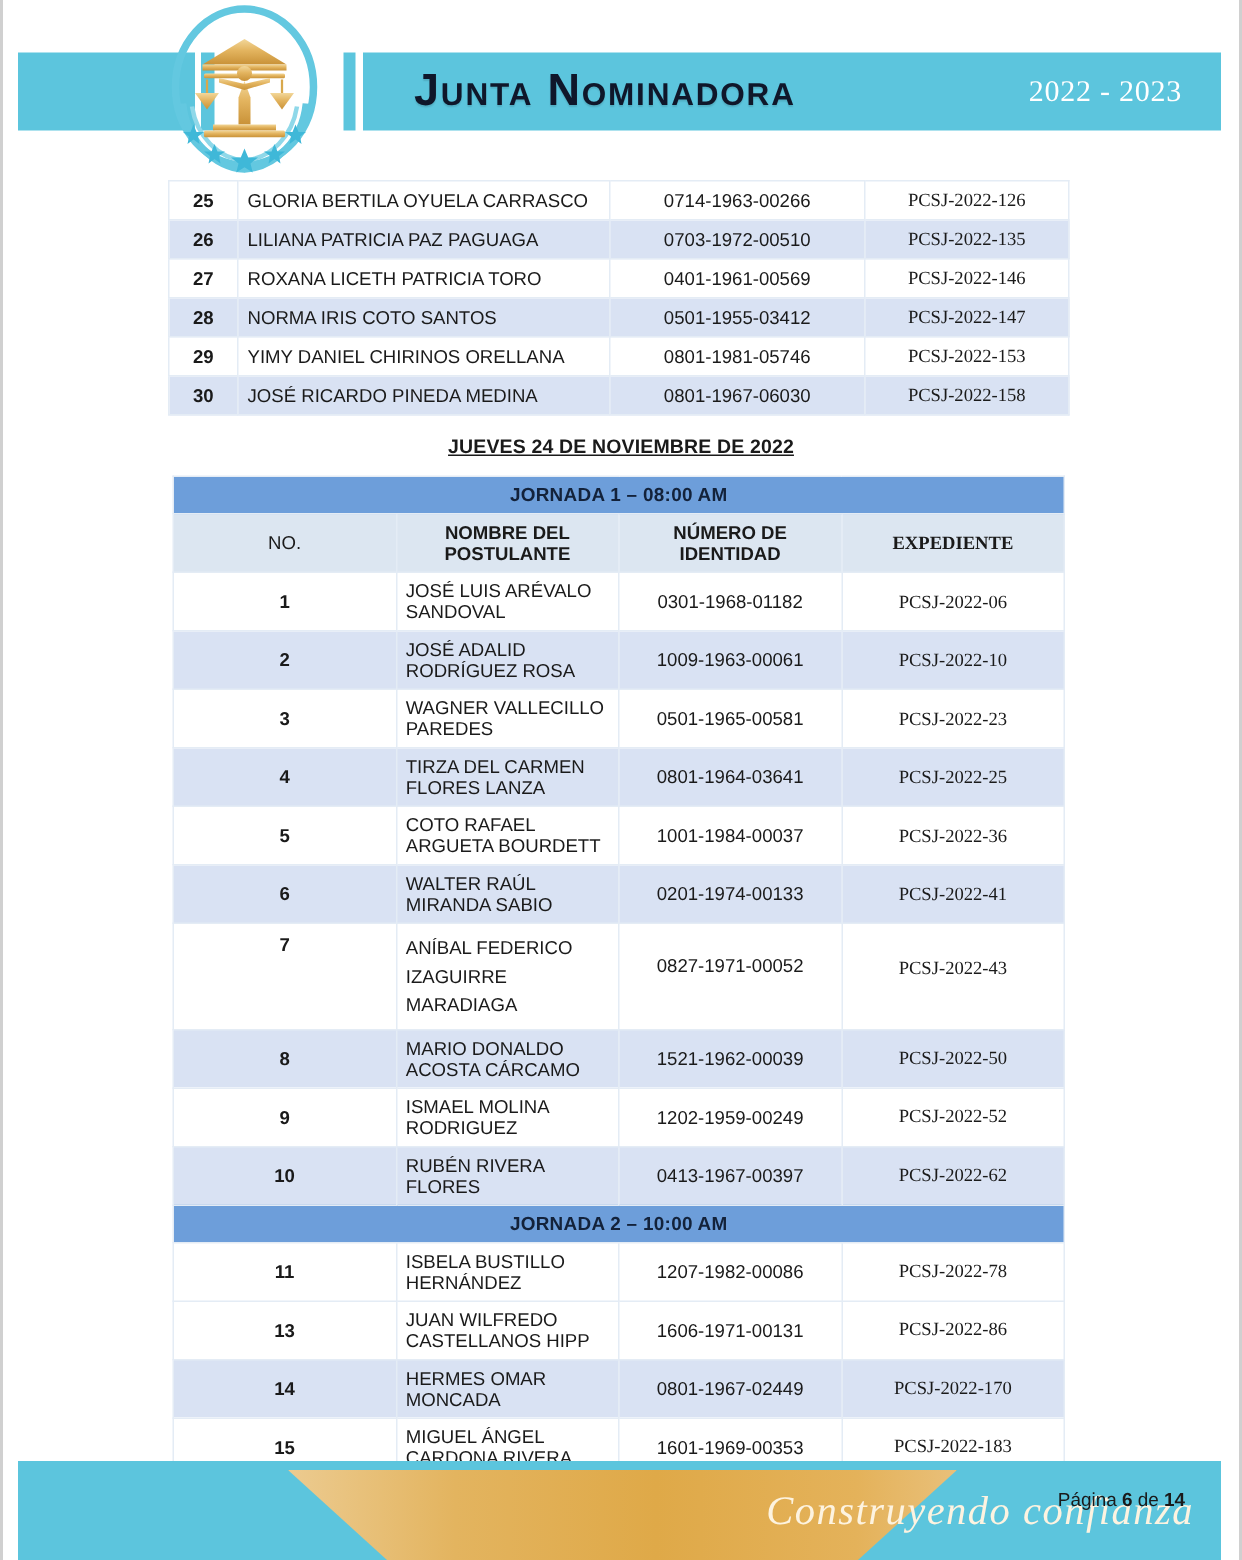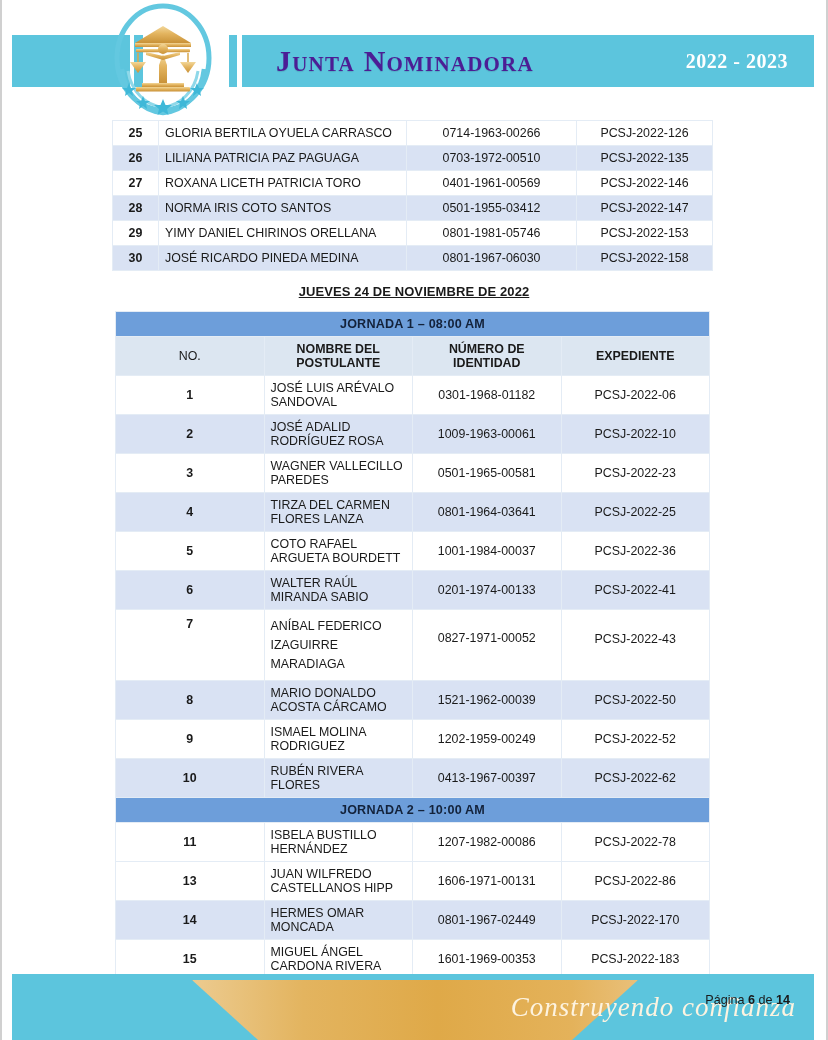--- a/index.html
+++ b/index.html
@@ -46,36 +46,36 @@
   }
   .hdr-band-right {
     position: absolute;
     left: 240px; top: 35px;
     right: 12px; height: 52px;
     background: #5cc5dd;
     display: flex;
     align-items: center;
   }
   .hdr-title {
-    color: #4c1d95;
-    font-family: Liberation Serif, serif;
+    color: #0f172a;
+    font-family: Liberation Sans, sans-serif;
     font-size: 30px;
     font-weight: bold;
     letter-spacing: 1.2px;
     margin-left: 34px;
     font-variant: small-caps;
     text-shadow: 0 1px 1px rgba(0,0,0,0.12);
   }
   .hdr-years {
     position: absolute;
     right: 26px;
     color: #ffffff;
     font-family: "Liberation Serif", serif;
     font-size: 20px;
-    font-weight: bold;
+    font-weight: normal;
     letter-spacing: 0.5px;
   }
   .logo {
     position: absolute;
     left: 96px; top: 3px;
     width: 130px; height: 114px;
   }
 
   
   .content {
@@ -92,21 +92,21 @@
   table.jn.t1 { width: 600px; }
   table.jn.t2 { width: 595px; margin-left: 3px; }
   table.jn td, table.jn th {
     border: 1px solid #e4ecf5;
     padding: 5px 6px;
     vertical-align: middle;
   }
   .c-no    { width: 46px; text-align: center; font-weight: bold; }
   .c-name  { width: 248px; text-align: left; padding-left: 10px; }
   .c-id    { width: 170px; text-align: center; }
-  .c-exp   { width: 136px; text-align: center; }
+  .c-exp   { width: 136px; text-align: center; font-family: Liberation Serif, serif; }
 
   tr.alt td { background: #d9e2f3; }
   tr.plain td { background: #ffffff; }
 
   .jornada td {
     background: #6d9eda;
     color: #13223a;
     font-weight: bold;
     text-align: center;
     font-size: 12.6px;

